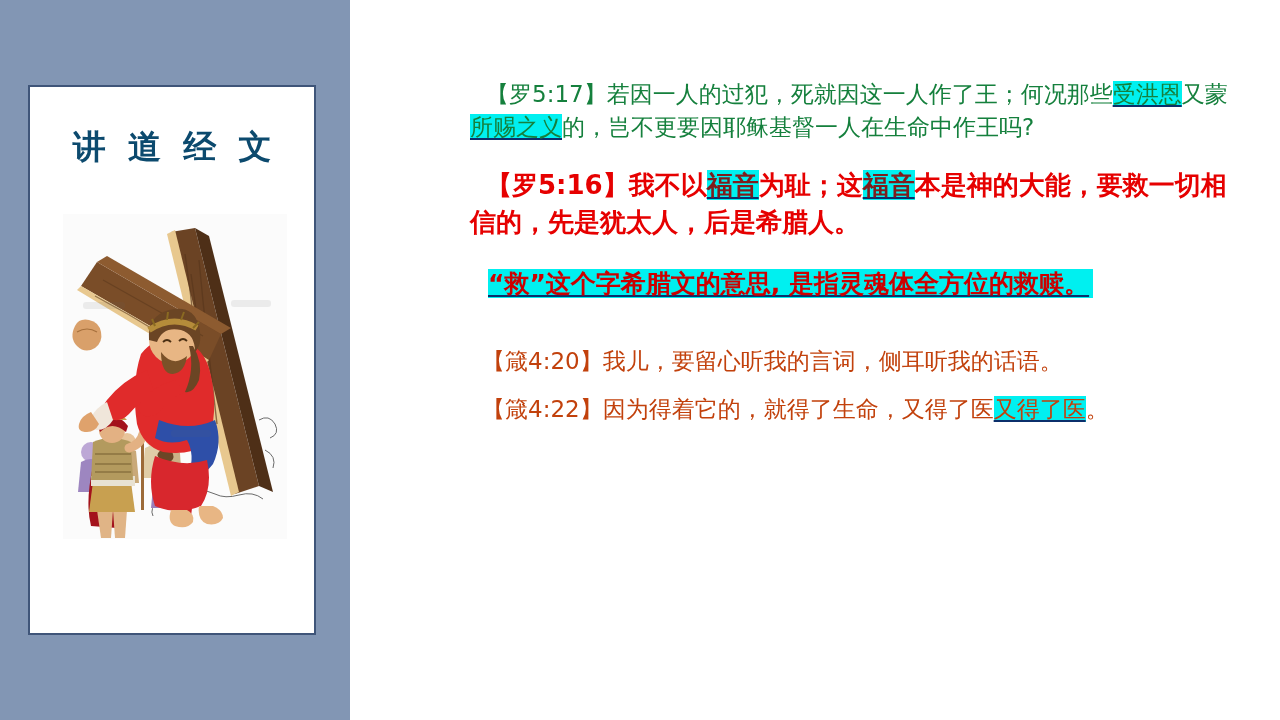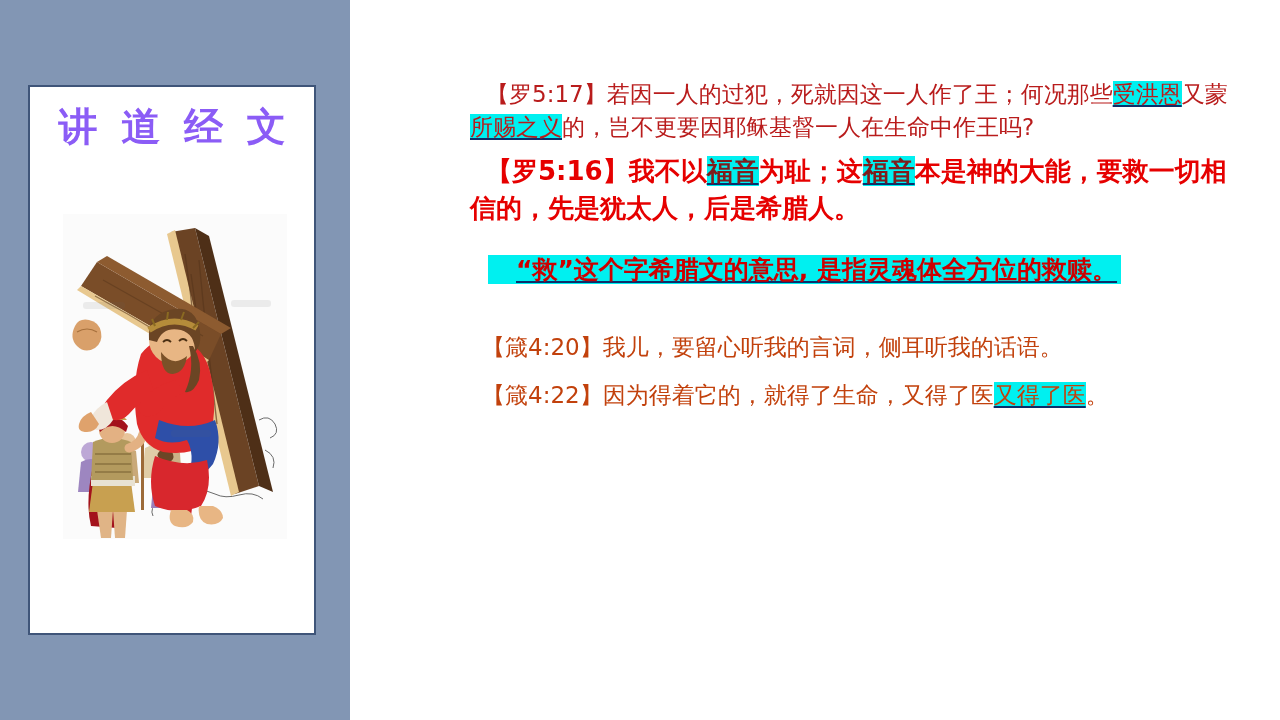--- a/index.html
+++ b/index.html
@@ -35,27 +35,27 @@
     top: 85px;
     width: 288px;
     height: 550px;
     background: #ffffff;
     border: 2px solid #3f5579;
   }
 
   .card-title {
     position: absolute;
     left: 0;
-    top: 13px;
+    top: 38px;
     width: 100%;
     text-align: center;
     font-family: "Liberation Serif", "DejaVu Serif", serif;
-    font-size: 39px;
+    font-size: 33px;
     font-weight: 700;
-    color: #8b5cf6;
+    color: #0c4a6e;
     letter-spacing: 7px;
     text-indent: 7px;
   }
 
   .card-figure {
     position: absolute;
     left: 33px;
     top: 127px;
     width: 224px;
     height: 325px;
@@ -73,25 +73,25 @@
     width: 760px;
   }
 
   .para {
     font-family: "DejaVu Sans", "Liberation Sans", sans-serif;
     line-height: 1.42;
   }
 
   
   .p-navy {
-    color: #b91c1c;
+    color: #15803d;
     font-size: 23px;
     font-weight: 400;
     text-indent: 16px;
-    margin-bottom: 10px;
+    margin-bottom: 24px;
   }
 
   
   .p-red {
     color: #e60000;
     font-size: 26px;
     font-weight: 700;
     text-indent: 16px;
     margin-bottom: 24px;
   }
@@ -105,21 +105,20 @@
     margin-bottom: 28px;
     line-height: 1.5;
   }
   .p-red-hl .hl-full {
     background: #00f0f0;
     text-decoration: underline;
     text-decoration-color: #0b2f6b;
     text-underline-offset: 3px;
     padding-right: 4px;
     box-decoration-break: clone;
-    padding-left: 28px;
     -webkit-box-decoration-break: clone;
   }
 
   
   .p-verse {
     color: #c2410c;
     font-size: 23px;
     font-weight: 400;
     text-indent: 12px;
     margin-bottom: 16px;

